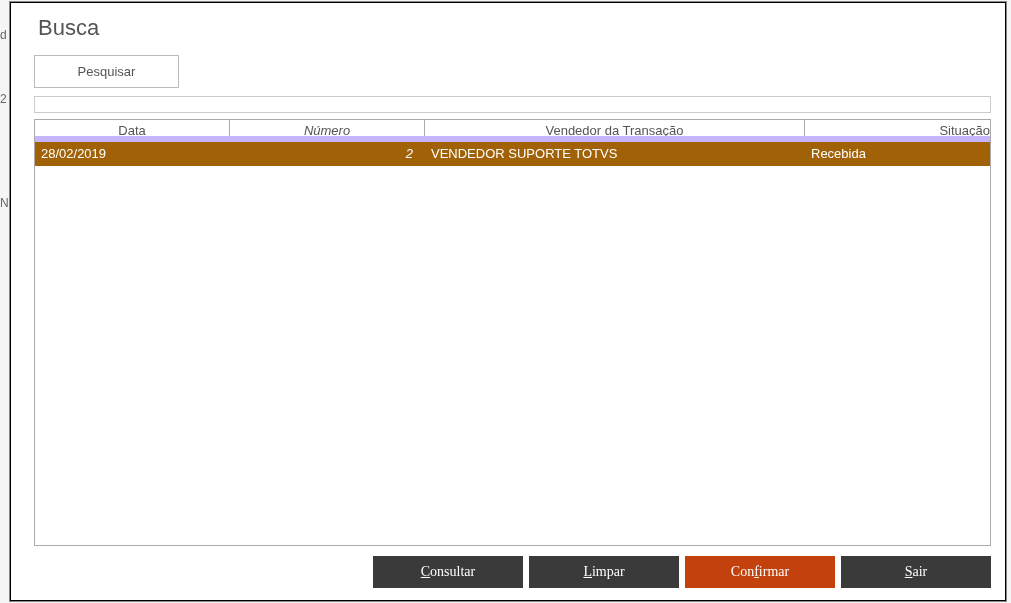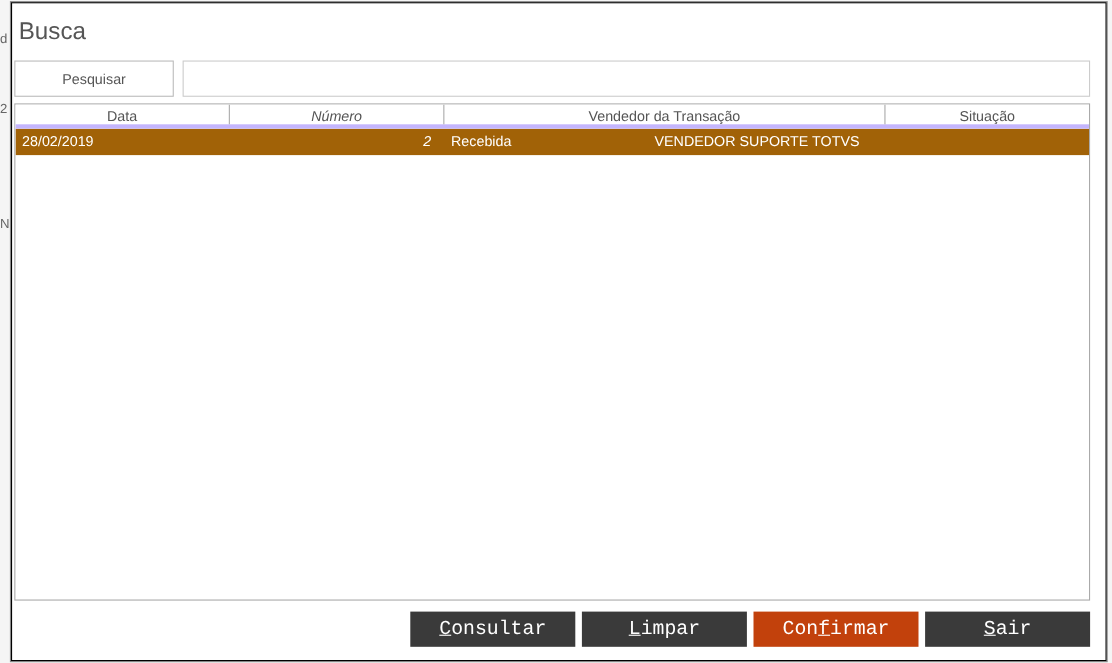--- a/index.html
+++ b/index.html
@@ -21,36 +21,37 @@
       left: 10px;
       right: 5px;
       bottom: 2px;
       background: #fff;
       border: 1px solid #000;
       box-shadow: 0 0 0 1px #888;
       display: flex;
       flex-direction: column;
     }
     .modal-inner {
-      padding: 12px 14px 6px 2px;
+      padding: 12px 14px 6px 23px;
       flex: 1;
       display: flex;
       flex-direction: column;
     }
     .title {
       font-size: 22px;
       font-weight: 400;
       color: #555;
       margin-bottom: 14px;
       margin-left: 4px;
     }
     .search-row {
       display: flex;
       gap: 8px;
       margin-bottom: 6px;
+      flex-direction: column;
     }
     .btn-pesquisar {
       width: 145px;
       height: 33px;
       background: #fff;
       border: 1px solid #bbb;
       color: #555;
       font-size: 13px;
       cursor: pointer;
       font-family: inherit;
@@ -66,35 +67,36 @@
     .grid {
       flex: 1;
       border: 1px solid #aaa;
       display: flex;
       flex-direction: column;
       overflow: hidden;
       background: #fff;
     }
     .grid-header {
       display: flex;
-      border-bottom: 4px solid #c4b5fd;
+      border-bottom: 6px solid #c4b5fd;
       background: #fff;
       height: 22px;
       line-height: 21px;
     }
     .grid-header .hcell {
       border-right: 1px solid #aaa;
       text-align: center;
       color: #555;
       font-size: 13px;
       overflow: hidden;
       white-space: nowrap;
     }
     .grid-header .hcell:last-child {
       border-right: none;
+      text-align: right;
     }
     .col-data   { width: 195px; }
     .col-numero { width: 195px; font-style: italic; }
     .col-vend   { flex: 1; }
     .col-sit    { width: 185px; }
     .grid-body {
       flex: 1;
       overflow: auto;
     }
     .grid-row {
@@ -118,23 +120,23 @@
       display: flex;
       justify-content: flex-end;
       gap: 6px;
       padding: 10px 0 6px 0;
     }
     .footer button {
       width: 150px;
       height: 32px;
       border: none;
       color: #fff;
-      font-size: 18px;
+      font-size: 14px;
       cursor: pointer;
-      font-family: Liberation Mono, monospace;
+      font-family: Liberation Serif, serif;
       background: #3a3a3a;
     }
     .footer button.primary {
       background: #c2410c;
     }
     .footer button .underline {
       text-decoration: underline;
     }
     
     .bg-char {
@@ -164,22 +166,22 @@
       <div class="grid-header">
         <div class="hcell col-data">Data</div>
         <div class="hcell col-numero">Número</div>
         <div class="hcell col-vend">Vendedor da Transação</div>
         <div class="hcell col-sit">Situação</div>
       </div>
       <div class="grid-body">
         <div class="grid-row selected">
           <div class="cell col-data">28/02/2019</div>
           <div class="cell col-numero">2</div>
+          <div class="cell col-vend">VENDEDOR SUPORTE TOTVS</div>
           <div class="cell col-sit">Recebida</div>
-          <div class="cell col-vend">VENDEDOR SUPORTE TOTVS</div>
         </div>
       </div>
     </div>
 
     <div class="footer">
       <button>
         <span></span><span class="underline">C</span><span>onsultar</span>
       </button>
       <button>
         <span></span><span class="underline">L</span><span>impar</span>

